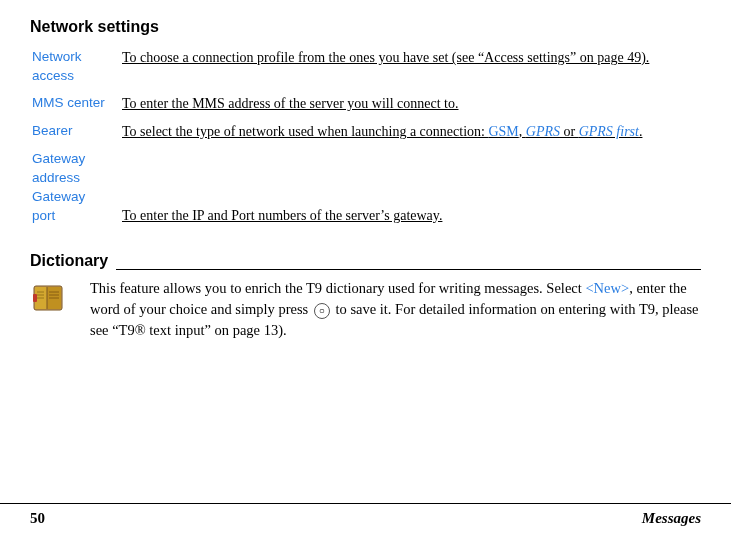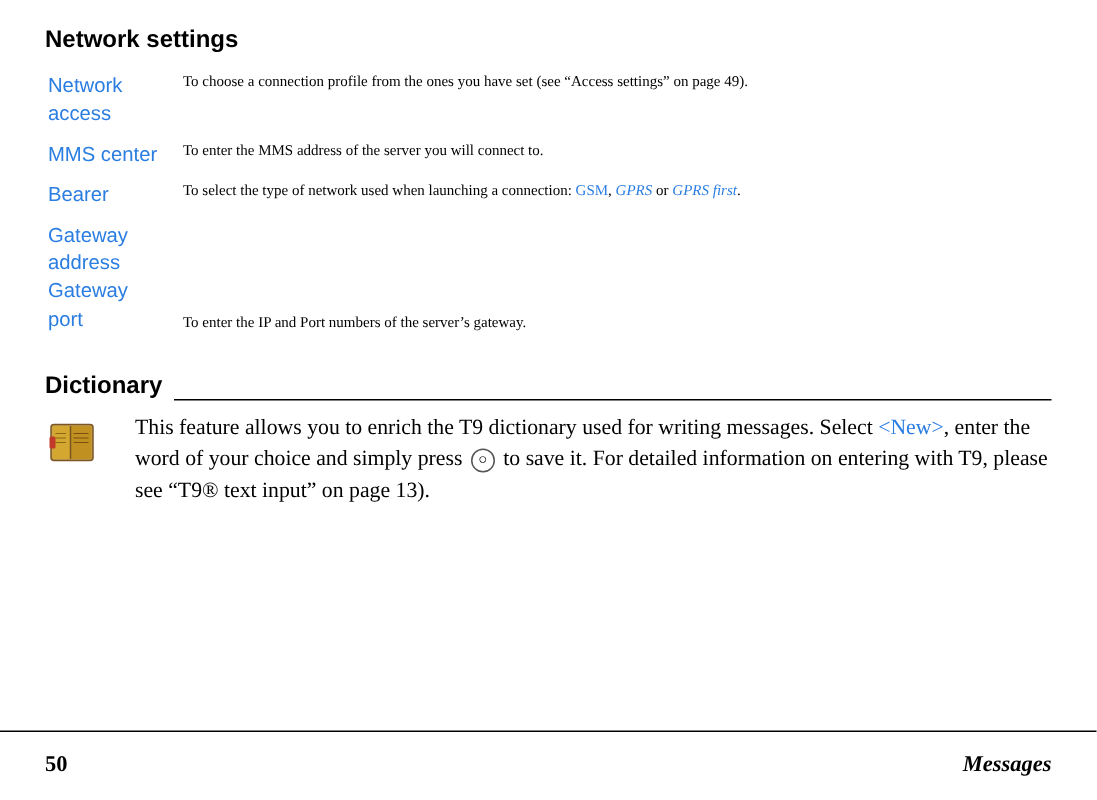--- a/index.html
+++ b/index.html
@@ -50,24 +50,25 @@
       font-family: Arial, Helvetica, sans-serif;
       font-size: 13.5px;
       min-width: 90px;
       max-width: 90px;
       line-height: 1.4;
       flex-shrink: 0;
     }
 
     .settings-desc {
       font-family: Times New Roman, Times, serif;
-      font-size: 10px;
+      font-size: 14px;
       line-height: 1.45;
       flex: 1;
       color: #000000;
+      text-decoration: underline;
     }
 
     .settings-desc .link {
       color: #2a7de1;
       font-style: italic;
     }
 
     .settings-desc .link-plain {
       color: #2a7de1;
     }
@@ -124,21 +125,21 @@
       font-size: 10px;
       vertical-align: middle;
       margin: 0 2px;
     }
 
     .bottom-bar {
       position: absolute;
       bottom: 0;
       left: 0;
       right: 0;
-      height: 46px;
+      height: 30px;
       border-top: 1px solid #000000;
       display: flex;
       align-items: center;
       justify-content: space-between;
       padding: 0 30px;
     }
 
     .bottom-page-num {
       font-family: Times New Roman, Times, serif;
       font-size: 15px;

